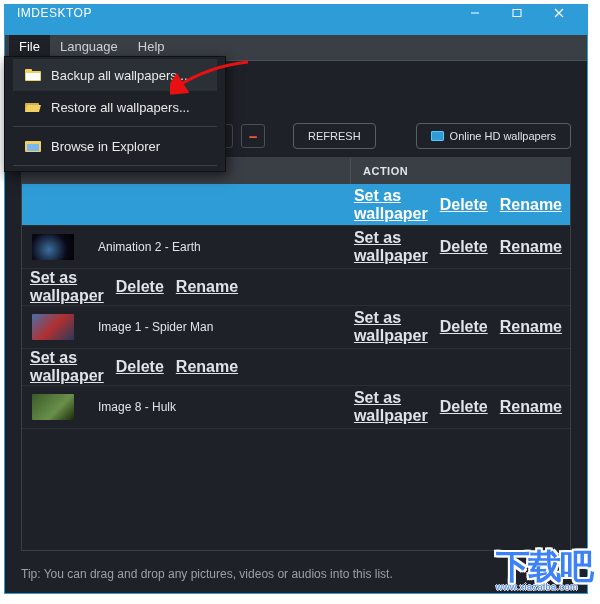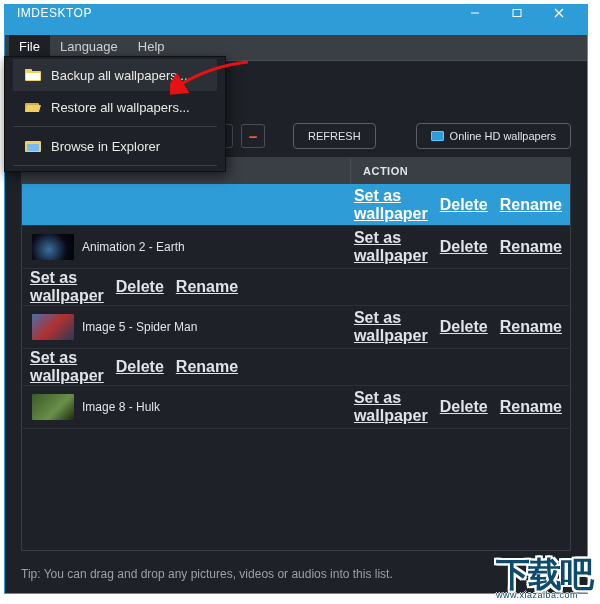--- a/index.html
+++ b/index.html
@@ -30,32 +30,32 @@
 .btn-minus { color: #ff5a3c; }
 .btn-pill { height: 26px; border: 1px solid #5a5f66; border-radius: 4px; background: transparent; color: #dfe3e8; font-size: 11px; padding: 0 14px; cursor: pointer; display: flex; align-items: center; gap: 6px; justify-content: center; }
 .btn-pill .monitor { width: 13px; height: 10px; border: 1px solid #58c8ff; background: #2e9cd6; border-radius: 1px; }
 
 .content { position: absolute; top: 152px; left: 16px; right: 16px; bottom: 42px; border: 1px solid #3a3f46; display: flex; flex-direction: column; }
 .header-row { display: flex; background: #3a3f46; height: 26px; }
 .header-row .col-action { flex: 0 0 220px; border-left: 1px solid #4a4f56; display: flex; align-items: center; padding-left: 12px; color: #dfe3e8; font-size: 11px; font-weight: bold; letter-spacing: 0.5px; }
 .header-row .col-spacer { flex: 1; }
 
 .row { display: flex; align-items: center; border-bottom: 1px solid #2b3036; }
-.row-content { flex: 1; display: flex; align-items: center; gap: 8px; padding: 8px 10px; }
+.row-content { flex: 1; display: flex; align-items: center; gap: 24px; padding: 8px 10px; }
 .row-actions { flex: 0 0 220px; display: flex; align-items: center; gap: 12px; padding: 0 8px; }
 .row.selected { background: #2e9cd6; }
 .row.selected .row-actions a { color: #fff; }
 .row-actions a { color: #dfe3e8; font-size: 16px; font-weight: bold; text-decoration: underline; cursor: pointer; }
 
 .thumb { width: 42px; height: 26px; border-radius: 1px; }
 .label { color: #dfe3e8; font-size: 12px; }
 
 .tip { position: absolute; left: 16px; bottom: 12px; color: #9aa0a6; font-size: 12px; }
 
-.watermark { position: absolute; right: 8px; bottom: 4px; z-index: 100; color: #0c4a6e; font-size: 34px; font-weight: 900; font-family: "SimHei","Microsoft YaHei",sans-serif; text-shadow: 2px 0 #fff, -2px 0 #fff, 0 2px #fff, 0 -2px #fff, 2px 2px #fff, -2px -2px #fff, 2px -2px #fff, -2px 2px #fff; letter-spacing: -2px; line-height: 1; }
+.watermark { position: absolute; right: 8px; bottom: 12px; z-index: 100; color: #3b82f6; font-size: 34px; font-weight: 900; font-family: "SimHei","Microsoft YaHei",sans-serif; text-shadow: 2px 0 #fff, -2px 0 #fff, 0 2px #fff, 0 -2px #fff, 2px 2px #fff, -2px -2px #fff, 2px -2px #fff, -2px 2px #fff; letter-spacing: -2px; line-height: 1; }
 .watermark .sub { font-size: 9px; letter-spacing: 0.5px; font-weight: normal; text-shadow: 1px 0 #fff, -1px 0 #fff, 0 1px #fff, 0 -1px #fff; display: block; }
 </style>
 </head>
 <body>
 
 <div class="window">
 
   <div class="titlebar">
     <div class="titlebar-title">IMDESKTOP</div>
     <div class="titlebar-controls">
@@ -126,21 +126,21 @@
         <div class="row">
           <div class="row-actions">
             <a>Set as wallpaper</a>
             <a>Delete</a>
             <a>Rename</a>
           </div>
         </div>
         <div class="row">
           <div class="row-content">
             <div class="thumb" style="background: linear-gradient(135deg, rgb(74, 111, 168) 0%, rgb(176, 48, 48) 50%, rgb(42, 58, 90) 100%);"></div>
-            <div class="label">Image 5 - Spider Man</div>
+            <div class="label">Image 1 - Spider Man</div>
           </div>
           <div class="row-actions">
             <a>Set as wallpaper</a>
             <a>Delete</a>
             <a>Rename</a>
           </div>
         </div>
         <div class="row">
           <div class="row-actions">
             <a>Set as wallpaper</a>

